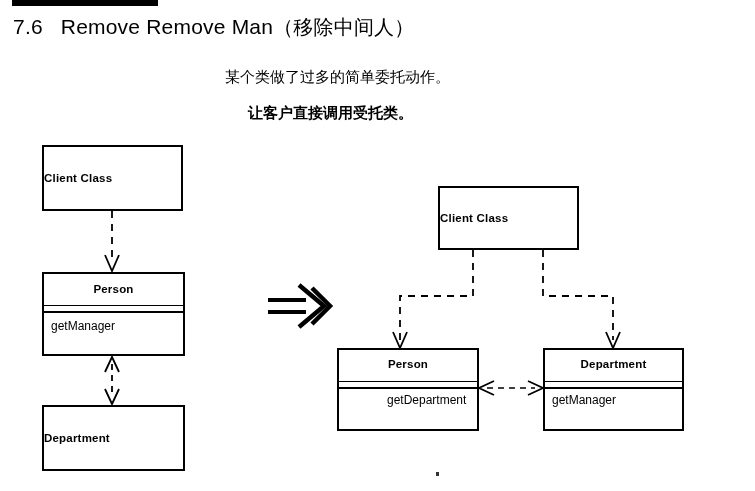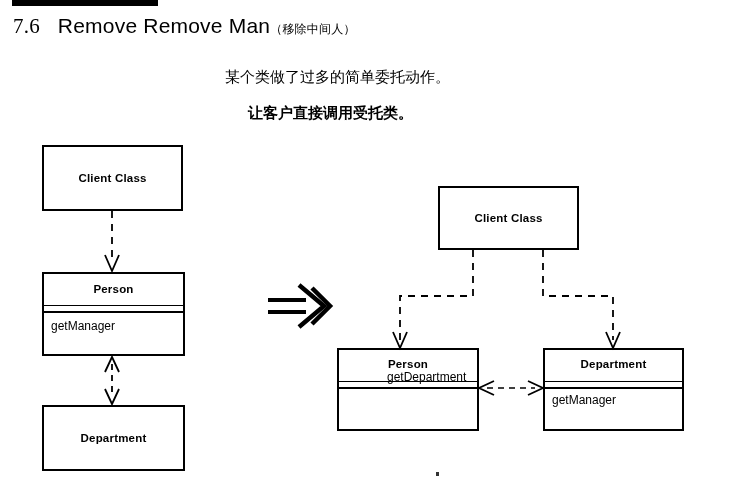--- a/index.html
+++ b/index.html
@@ -34,25 +34,24 @@
     left: 13px;
     top: 14px;
     font-size: 21px;
     font-weight: normal;
     letter-spacing: 0.2px;
     white-space: nowrap;
   }
   .section-heading .num {
     display: inline-block;
     margin-right: 18px;
-    font-family: Liberation Serif, serif;
   }
   .section-heading .cn {
     font-family: Liberation Mono, monospace;
-    font-size: 12px;
+    font-size: 20px;
   }
 
   
   .desc-line {
     position: absolute;
     font-family: "DejaVu Serif", "Liberation Serif", serif;
     white-space: nowrap;
   }
   .desc-line-1 {
     left: 225px;
@@ -98,21 +97,20 @@
     font-size: 12px;
     font-weight: normal;
     padding-left: 7px;
     white-space: nowrap;
   }
 
   
   .simple-box {
     display: flex;
     align-items: center;
-    justify-content: center;
   }
 
   
   .connectors {
     position: absolute;
     left: 0;
     top: 0;
     width: 755px;
     height: 491px;
     pointer-events: none;
@@ -173,21 +171,21 @@
   </svg>
 
   <div class="uml-box simple-box" style="left:438px; top:186px; width:141px; height:64px;">
     <div class="uml-name">Client Class</div>
   </div>
 
   <div class="uml-box" style="left:337px; top:348px; width:142px; height:83px;">
     <div class="uml-name" style="margin-top:8px;">Person</div>
     <div class="uml-sep-thin" style="top:31px;"></div>
     <div class="uml-sep-thick" style="top:37px;"></div>
-    <div class="uml-op" style="padding-left:48px;">getDepartment</div>
+    <div class="uml-op" style="margin-top:23px;padding-left:48px;">getDepartment</div>
   </div>
 
   <div class="uml-box" style="left:543px; top:348px; width:141px; height:83px;">
     <div class="uml-name" style="margin-top:8px;">Department</div>
     <div class="uml-sep-thin" style="top:31px;"></div>
     <div class="uml-sep-thick" style="top:37px;"></div>
     <div class="uml-op" style="margin-top:23px;">getManager</div>
   </div>
 
   <svg class="connectors" viewBox="0 0 755 491">

